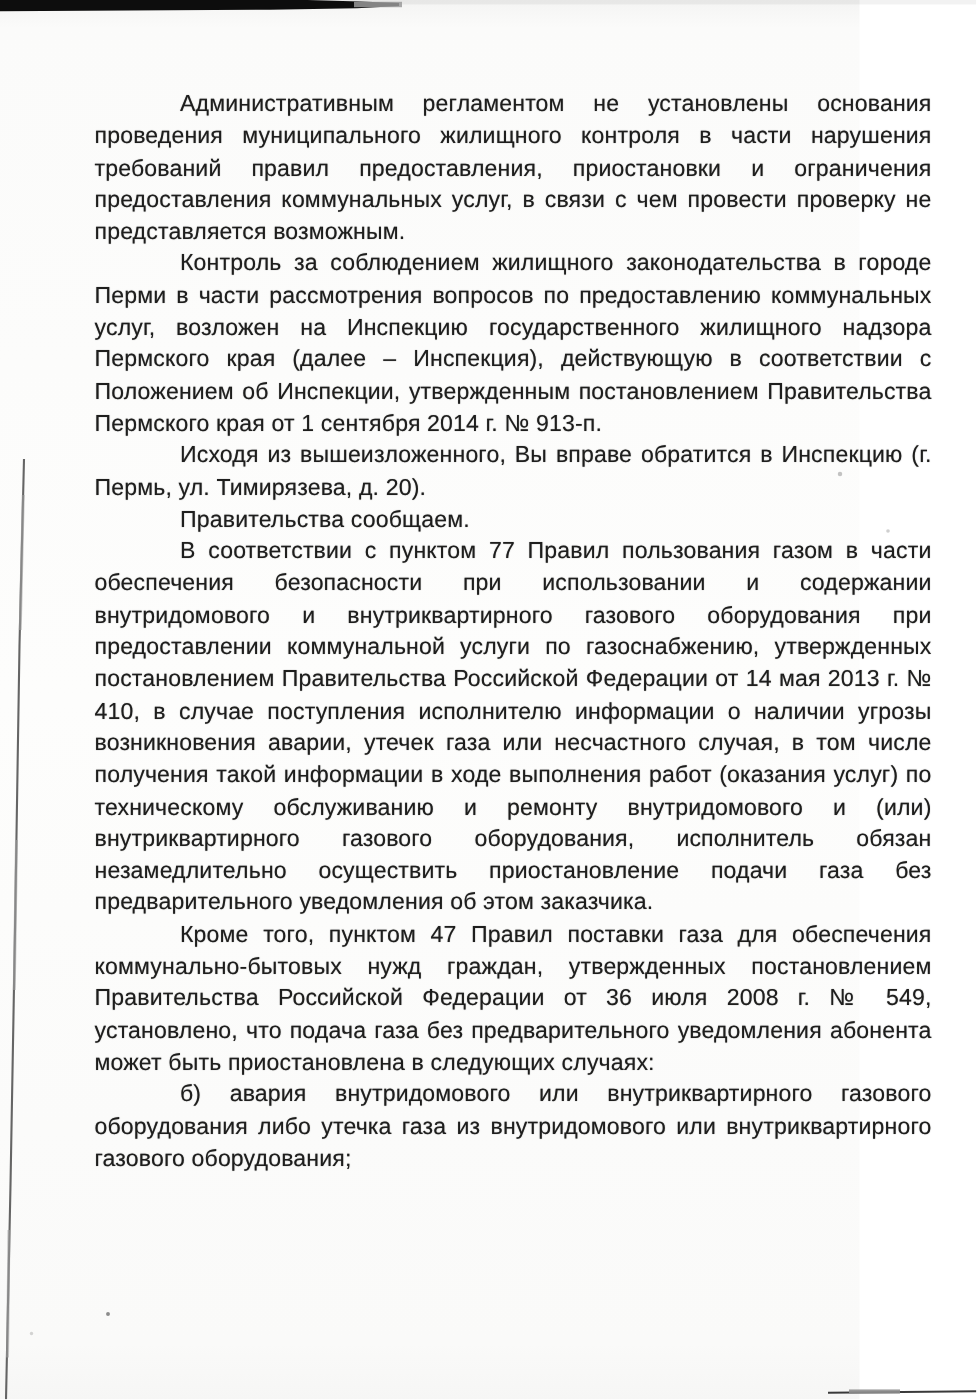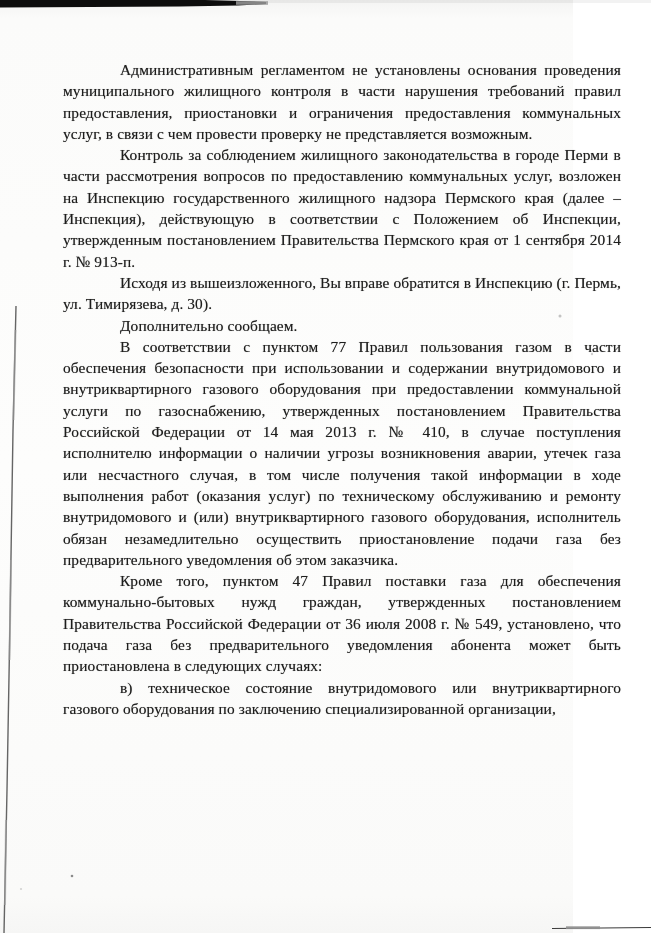--- a/index.html
+++ b/index.html
@@ -10,21 +10,21 @@
     width: 651px;
     height: 933px;
     overflow: hidden;
     background: #ffffff;
   }
   .page {
     position: relative;
     width: 573px;
     height: 933px;
     background: linear-gradient(180deg, #f4f4f3 0%, #fbfbfa 2%, #fdfdfc 50%, #fafaf9 96%, #f6f6f5 100%);
-    font-family: Liberation Serif, serif;
+    font-family: Liberation Sans, sans-serif;
   }
   .scan-overlay {
     position: absolute;
     inset: 0;
     width: 651px;
     height: 933px;
     pointer-events: none;
   }
   .text-block {
     position: absolute;
@@ -64,20 +64,20 @@
 
     <circle cx="560" cy="316" r="1.5" fill="#9c9c9c" opacity="0.6"></circle>
     <circle cx="592" cy="354" r="1.2" fill="#a8a8a8" opacity="0.55"></circle>
     <circle cx="72" cy="876" r="1.3" fill="#6f6f6f" opacity="0.8"></circle>
     <circle cx="21" cy="889" r="1.1" fill="#ababab" opacity="0.5"></circle>
   </svg>
 
   <div class="text-block">
     <p>Административным регламентом не установлены основания проведения муниципального жилищного контроля в части нарушения требований правил предоставления, приостановки и ограничения предоставления коммунальных услуг, в связи с чем провести проверку не представляется возможным.</p>
     <p>Контроль за соблюдением жилищного законодательства в городе Перми в части рассмотрения вопросов по предоставлению коммунальных услуг, возложен на Инспекцию государственного жилищного надзора Пермского края (далее – Инспекция), действующую в соответствии с Положением об Инспекции, утвержденным постановлением Правительства Пермского края от 1 сентября 2014 г. № 913-п.</p>
-    <p>Исходя из вышеизложенного, Вы вправе обратится в Инспекцию (г. Пермь, ул. Тимирязева, д. 30).</p>
-    <p>Дополнительно сообщаем.</p>
+    <p>Исходя из вышеизложенного, Вы вправе обратится в Инспекцию (г. Пермь, ул. Тимирязева, д. 20).</p>
+    <p>Правительства сообщаем.</p>
     <p>В соответствии с пунктом 77 Правил пользования газом в части обеспечения безопасности при использовании и содержании внутридомового и внутриквартирного газового оборудования при предоставлении коммунальной услуги по газоснабжению, утвержденных постановлением Правительства Российской Федерации от 14 мая 2013 г. № 410, в случае поступления исполнителю информации о наличии угрозы возникновения аварии, утечек газа или несчастного случая, в том числе получения такой информации в ходе выполнения работ (оказания услуг) по техническому обслуживанию и ремонту внутридомового и (или) внутриквартирного газового оборудования, исполнитель обязан незамедлительно осуществить приостановление подачи газа без предварительного уведомления об этом заказчика.</p>
     <p>Кроме того, пунктом 47 Правил поставки газа для обеспечения коммунально-бытовых нужд граждан, утвержденных постановлением Правительства Российской Федерации от 36 июля 2008 г. № 549, установлено, что подача газа без предварительного уведомления абонента может быть приостановлена в следующих случаях:</p>
-    <p>в) техническое состояние внутридомового или внутриквартирного газового оборудования по заключению специализированной организации,</p>
+    <p>б) авария внутридомового или внутриквартирного газового оборудования либо утечка газа из внутридомового или внутриквартирного газового оборудования;</p>
   </div>
 
 </div>
 
 </body></html>

